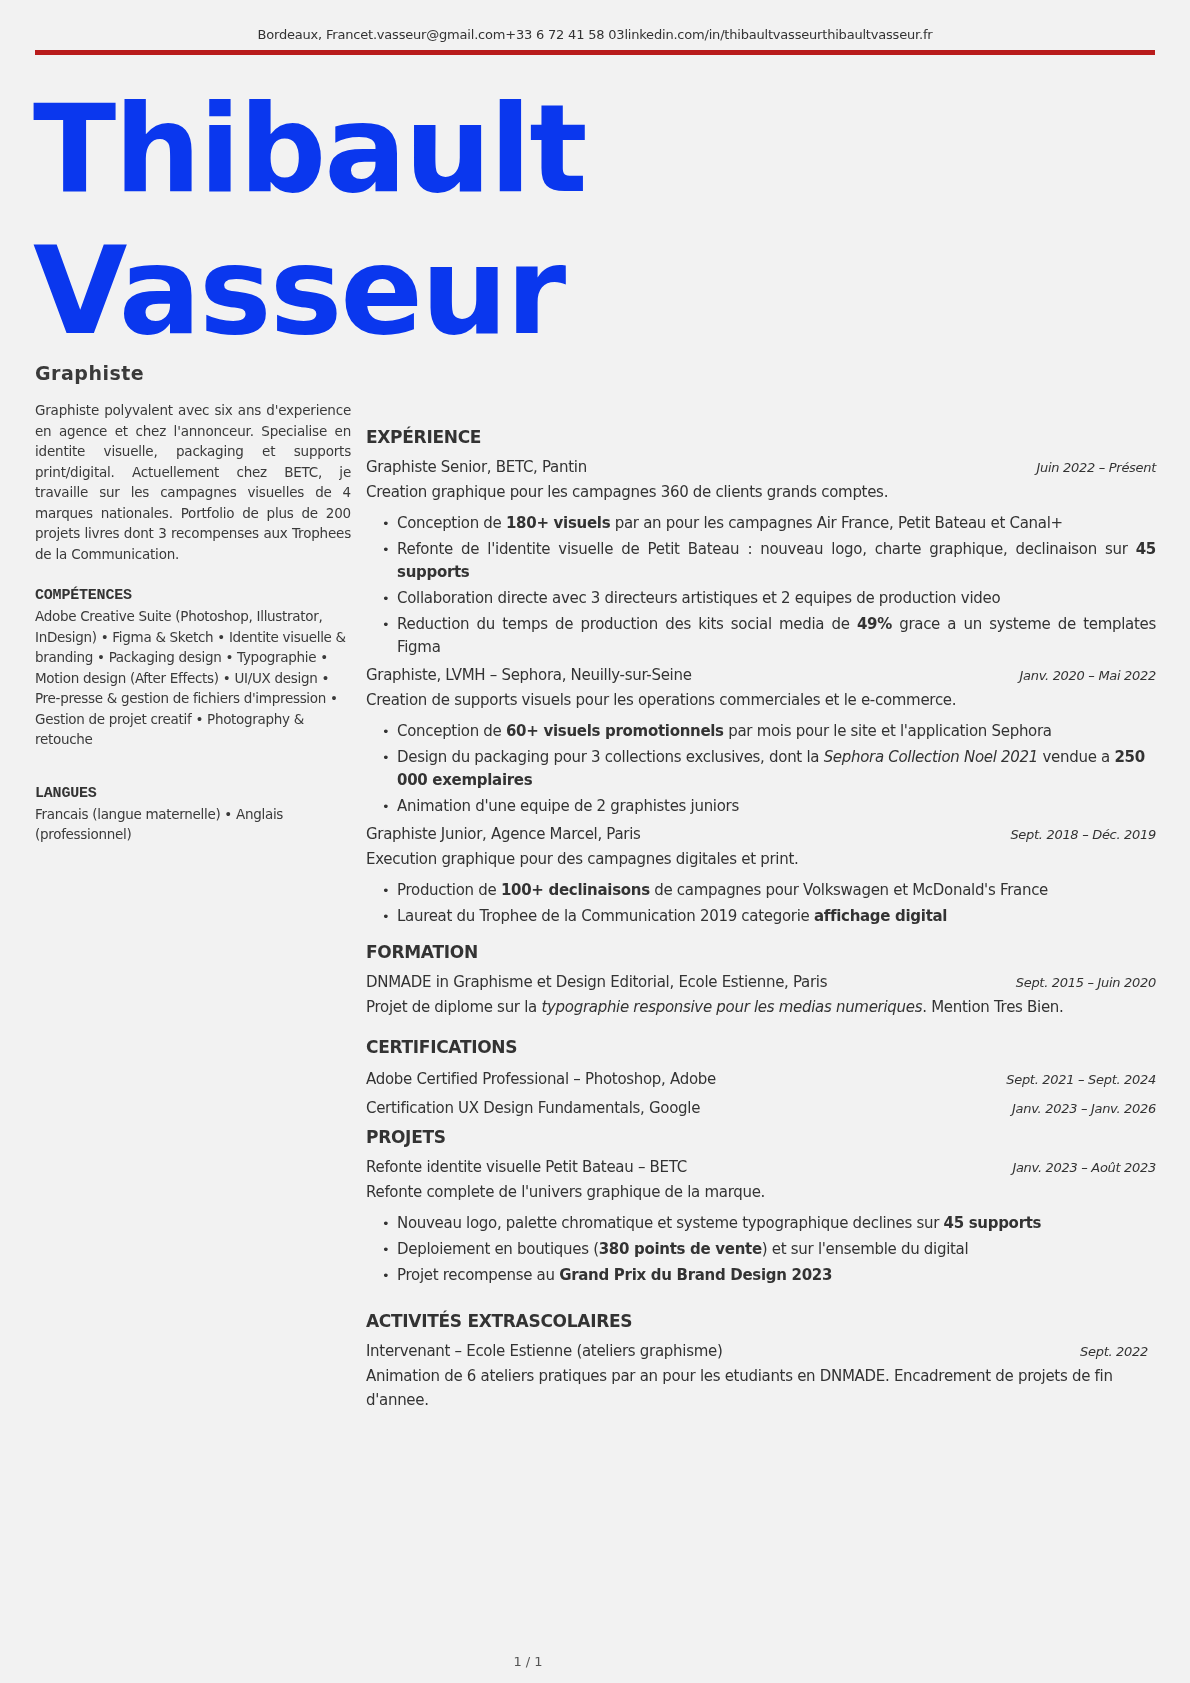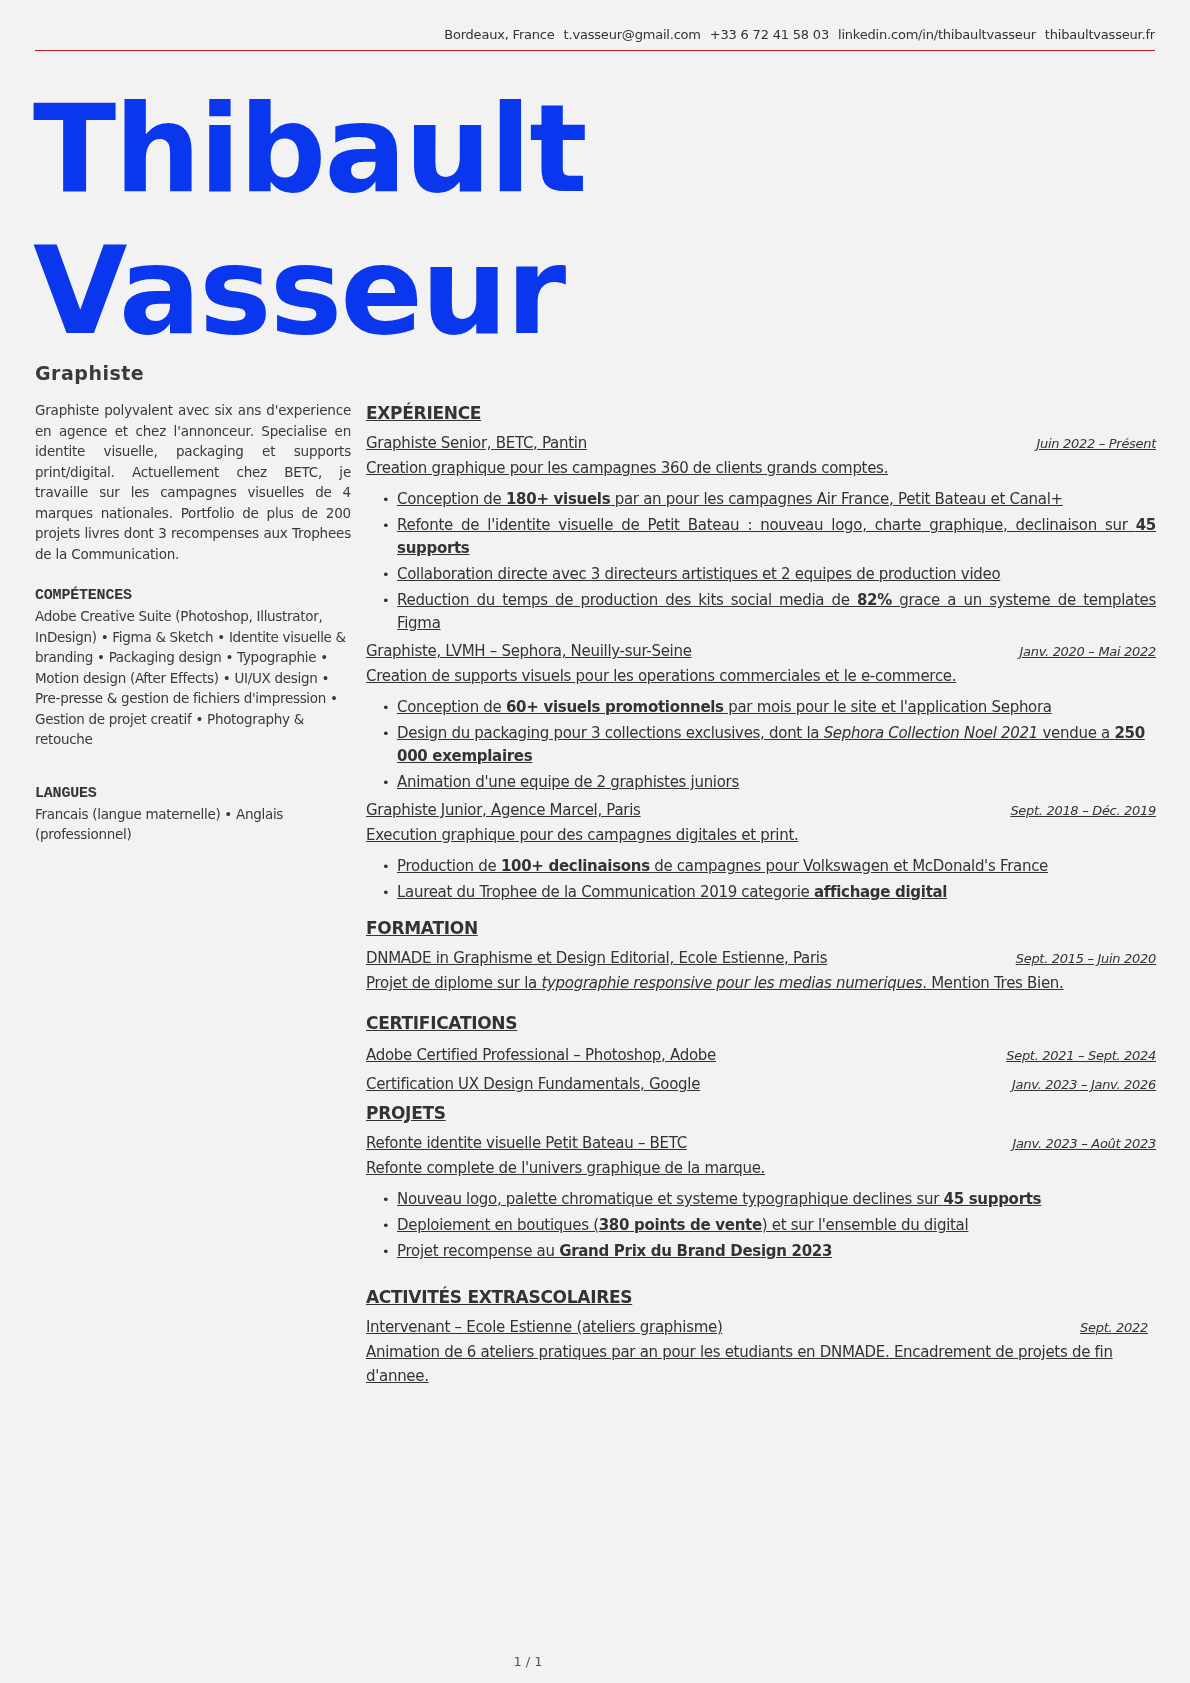--- a/index.html
+++ b/index.html
@@ -1,41 +1,40 @@
 <!DOCTYPE html>
 <html><head>
 <meta charset="utf-8">
 <style>
   * { box-sizing: border-box; margin: 0; padding: 0; }
   html, body { width: 1190px; height: 1683px; background: #f2f2f2; }
   body { font-family: "DejaVu Sans", sans-serif; color: #333; position: relative; overflow: hidden; }
 
   .contact-bar {
     position: absolute; left: 35px; top: 27px; width: 1120px;
-    display: flex; justify-content: flex-end;
+    display: flex; justify-content: center;
     font-size: 13px; color: #333;
-    padding-bottom: 8px; border-bottom: 1px solid #b91c1c;
+    padding-bottom: 8px; border-bottom: 5px solid #b91c1c;
     letter-spacing: -0.2px;
-    gap: 9px;
   }
 
   .name {
     position: absolute; left: 33px; top: 78px;
     font-family: "DejaVu Sans", sans-serif; font-weight: bold;
     font-size: 122px; line-height: 142px; color: #0a37ee;
     letter-spacing: -2px;
   }
 
   .left-col { position: absolute; left: 35px; top: 362px; width: 316px; }
   .job-title { font-weight: bold; font-size: 19px; color: #3a3a3a; letter-spacing: 0.5px; margin-bottom: 16px; }
   .summary { font-size: 13.5px; line-height: 20.5px; text-align: justify; color: #3a3a3a; letter-spacing: -0.2px; }
   .left-h { font-weight: bold; font-size: 15px; color: #333; margin-top: 23px; margin-bottom: 2px; letter-spacing: -0.2px; font-family: Liberation Mono, monospace; }
   .left-text { font-size: 13.5px; line-height: 20.5px; color: #3a3a3a; letter-spacing: -0.3px; }
 
-  .right-col { position: absolute; left: 366px; top: 403px; width: 790px; font-size: 15px; color: #333; text-decoration: underline; }
+  .right-col { position: absolute; left: 366px; top: 427px; width: 790px; font-size: 15px; color: #333; }
   .sec-h { font-weight: bold; font-size: 17px; color: #333; letter-spacing: -0.3px; margin-bottom: 8px; }
   .entry-head { display: flex; justify-content: space-between; align-items: baseline; line-height: 24px; letter-spacing: -0.3px; }
   .entry-date { font-style: italic; font-size: 13px; color: #333; }
   .entry-desc { line-height: 24px; letter-spacing: -0.3px; }
   .bullets { list-style: none; margin: 8px 0 4px 16px; }
   .bullets li { position: relative; padding-left: 15px; line-height: 23px; margin-bottom: 3px; letter-spacing: -0.3px; }
   .bullets li::before { content: "•"; position: absolute; left: 0; top: 0; font-size: 13px; }
   .bullets li.justify { text-align: justify; }
   b { font-weight: bold; text-align: center; }
   i { font-style: italic; }
@@ -79,21 +78,21 @@
     <div>
       <div class="entry-head">
         <span>Graphiste Senior, BETC, Pantin</span>
         <span class="entry-date">Juin 2022 – Présent</span>
       </div>
       <div class="entry-desc">Creation graphique pour les campagnes 360 de clients grands comptes.</div>
       <ul class="bullets">
         <li><span>Conception de </span><b>180+ visuels</b><span> par an pour les campagnes Air France, Petit Bateau et Canal+</span></li>
         <li class="justify"><span>Refonte de l'identite visuelle de Petit Bateau : nouveau logo, charte graphique, declinaison sur </span><b>45 supports</b><span></span></li>
         <li><span>Collaboration directe avec 3 directeurs artistiques et 2 equipes de production video</span></li>
-        <li class="justify"><span>Reduction du temps de production des kits social media de </span><b>82%</b><span> grace a un systeme de templates Figma</span></li>
+        <li class="justify"><span>Reduction du temps de production des kits social media de </span><b>49%</b><span> grace a un systeme de templates Figma</span></li>
       </ul>
     </div>
 
     <div>
       <div class="entry-head">
         <span>Graphiste, LVMH – Sephora, Neuilly-sur-Seine</span>
         <span class="entry-date">Janv. 2020 – Mai 2022</span>
       </div>
       <div class="entry-desc">Creation de supports visuels pour les operations commerciales et le e-commerce.</div>
       <ul class="bullets">

